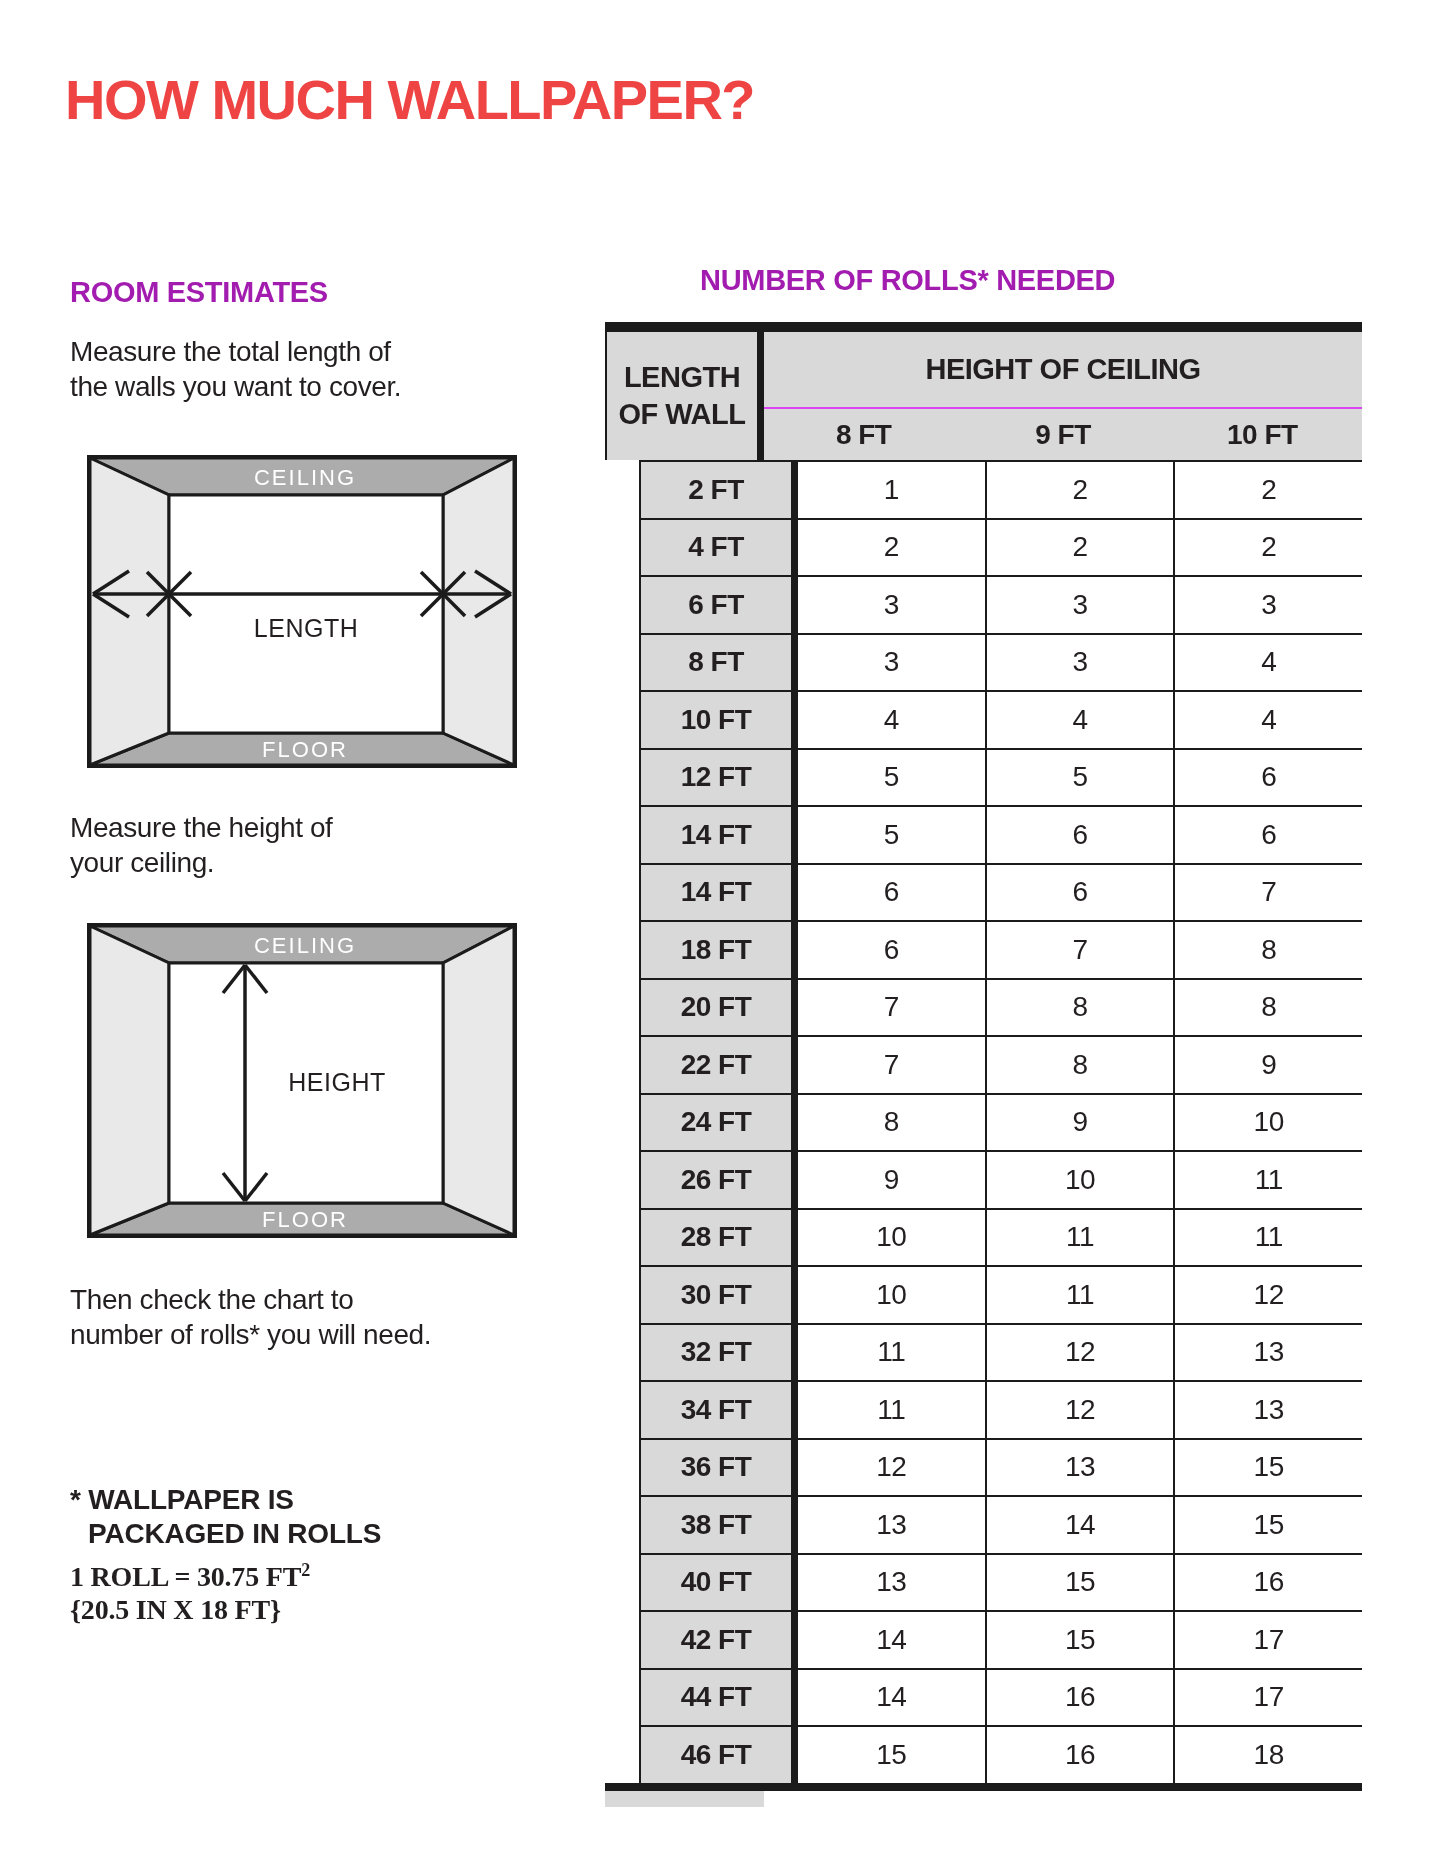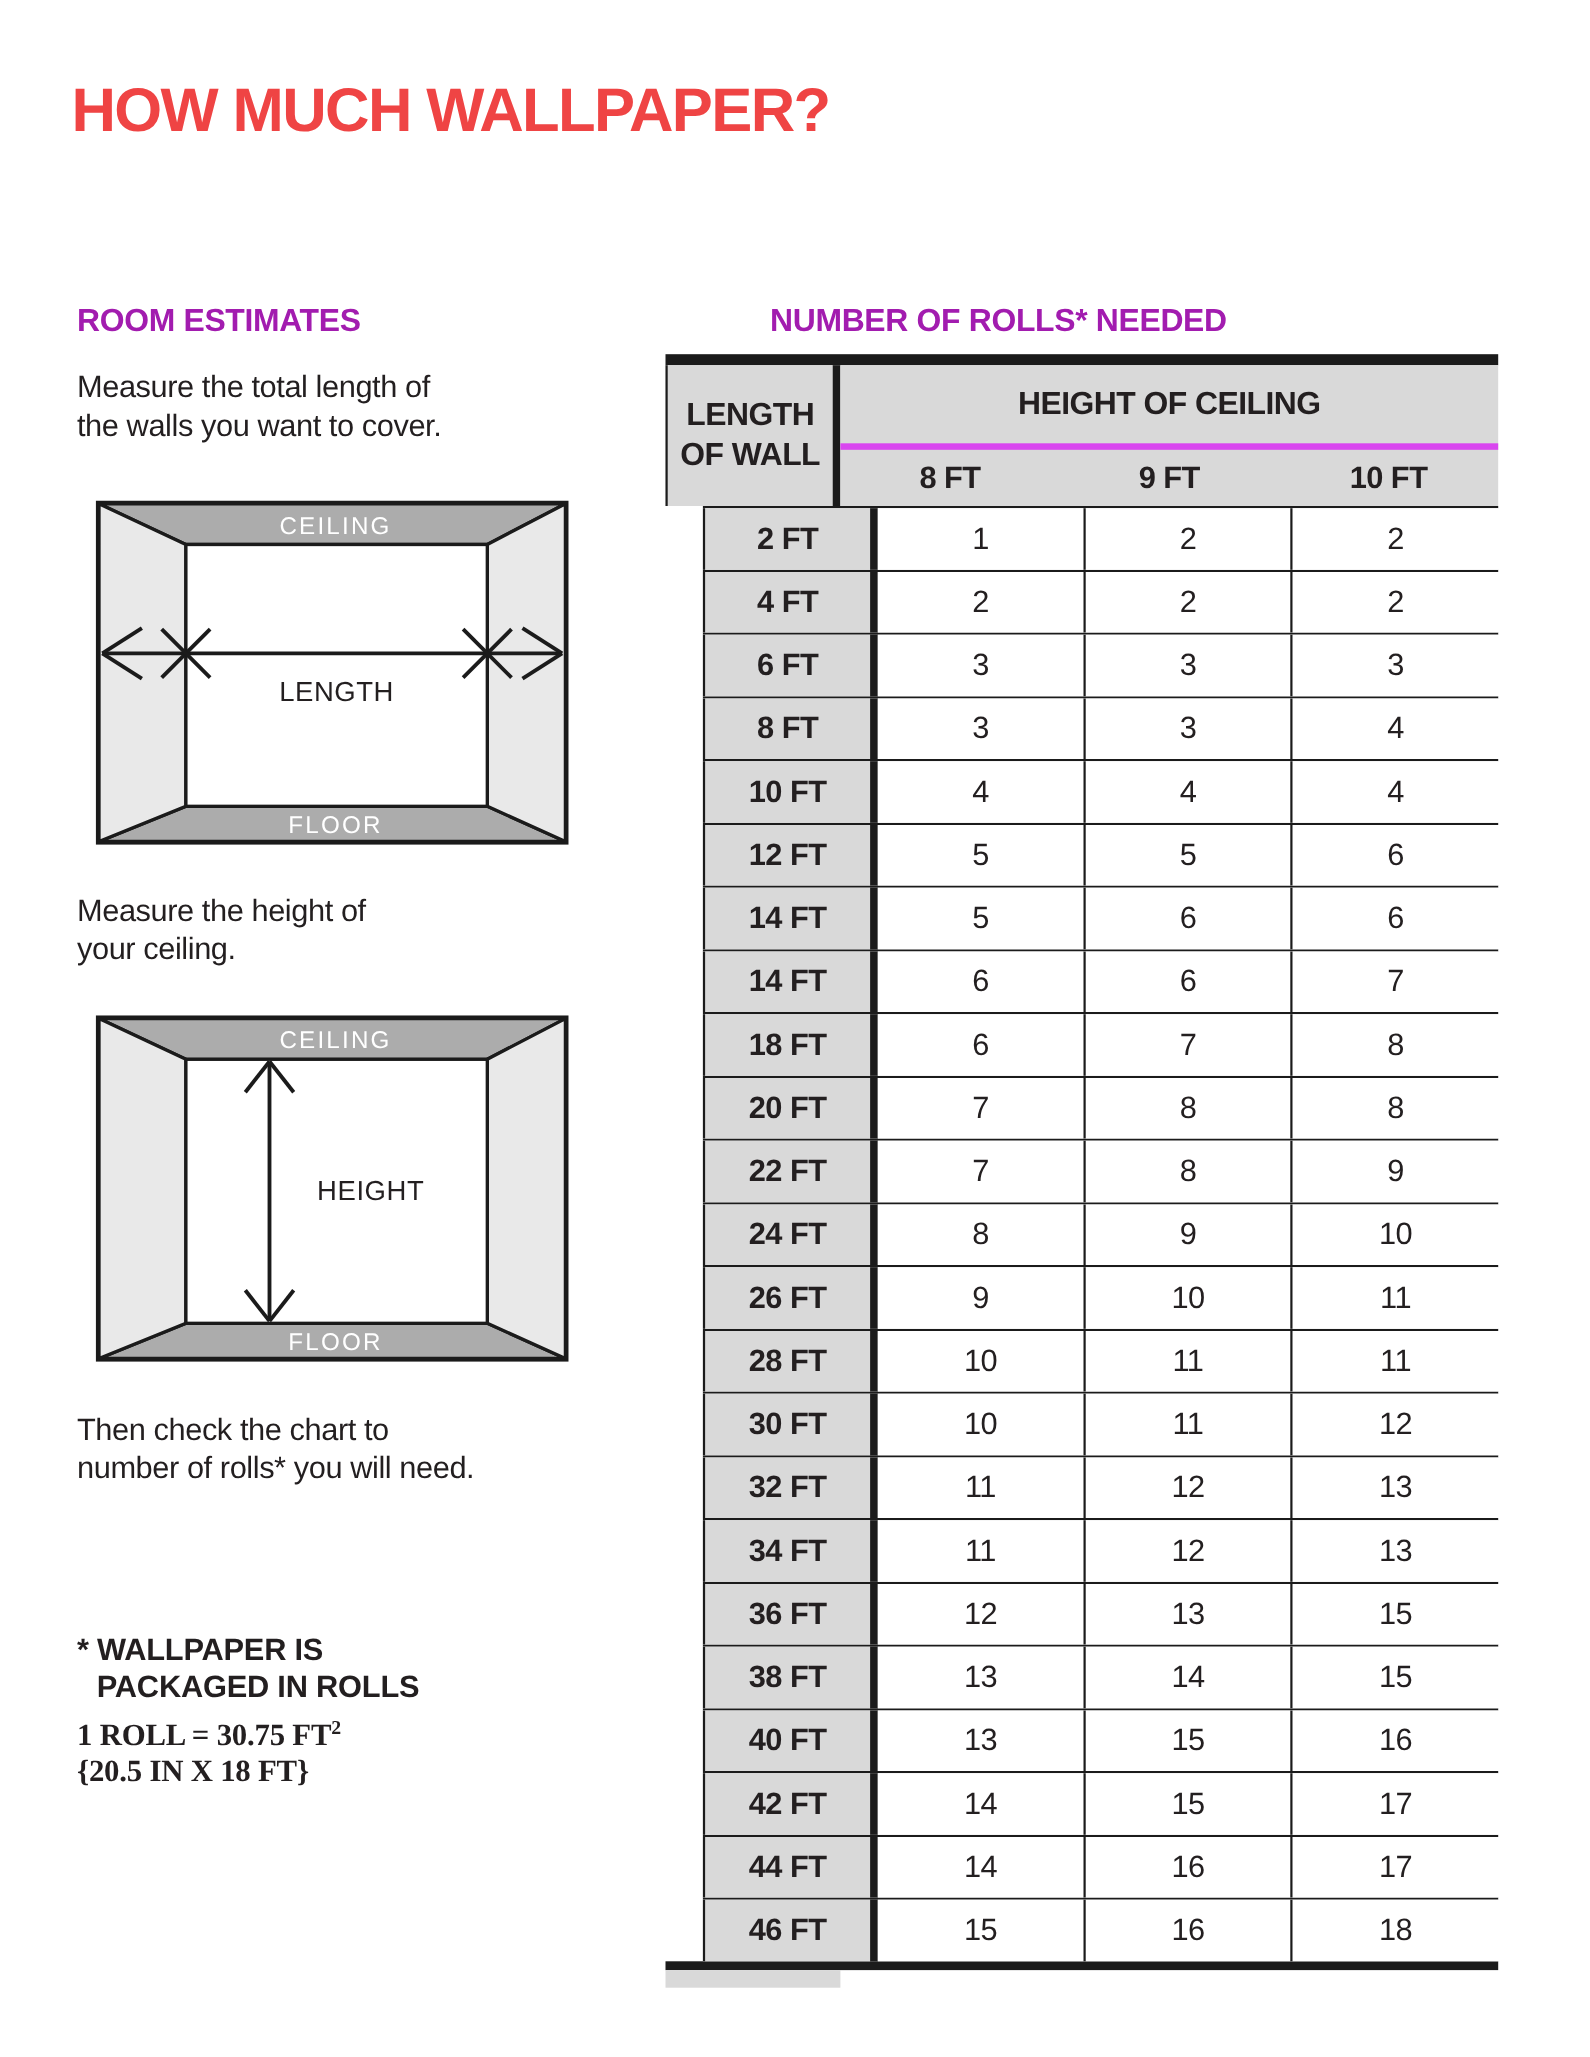--- a/index.html
+++ b/index.html
@@ -26,21 +26,21 @@
   .t-topbar{height:10px;background:#1b1b1b;}
   .t-header{display:flex;align-items:stretch;}
   .t-rowheader{
     box-sizing:border-box;width:152px;background:#D9D9D9;border-left:2px solid #1b1b1b;
     display:flex;flex-direction:column;justify-content:center;align-items:center;
     font-size:29px;font-weight:bold;line-height:37px;letter-spacing:-0.5px;
   }
   .t-div{width:7px;background:#1b1b1b;}
   .t-headright{flex:1;display:flex;flex-direction:column;}
   .t-hoc{
-    box-sizing:border-box;height:77px;background:#D9D9D9;border-bottom:6px solid #d946ef;
+    box-sizing:border-box;height:77px;background:#D9D9D9;border-bottom:2px solid #d946ef;
     display:flex;align-items:center;justify-content:center;
     font-size:29px;font-weight:bold;letter-spacing:-0.5px;
   }
   .t-subrow{height:51px;background:#D9D9D9;display:flex;}
   .t-subcell{flex:1;display:flex;align-items:center;justify-content:center;
     font-size:28px;font-weight:bold;letter-spacing:-0.5px;}
   .t-row{box-sizing:border-box;display:flex;height:57.5px;border-top:2px solid #1b1b1b;margin-left:34px;}
   .t-label{
     box-sizing:border-box;width:152px;background:#D9D9D9;border-left:2px solid #1b1b1b;
     display:flex;align-items:center;justify-content:center;
@@ -129,21 +129,21 @@
 <div class="abs bold-note" style="left:70px;top:1483px;">
   <div>* WALLPAPER IS</div>
   <div class="indent">PACKAGED IN ROLLS</div>
 </div>
 
 <div class="abs roll-spec" style="left:70px;top:1554px;">
   <div><span>1 ROLL = 30.75 FT</span><sup>2</sup></div>
   <div>{20.5 IN X 18 FT}</div>
 </div>
 
-<div class="abs section-heading" style="left:700px;top:276px;text-align:right;">NUMBER OF ROLLS* NEEDED</div>
+<div class="abs section-heading" style="left:700px;top:264px;text-align:right;">NUMBER OF ROLLS* NEEDED</div>
 
 <div class="abs rolls-table">
   <div class="t-topbar"></div>
   <div class="t-header">
     <div class="t-rowheader">
       <div>LENGTH</div>
       <div>OF WALL</div>
     </div>
     <div class="t-div"></div>
     <div class="t-headright">

